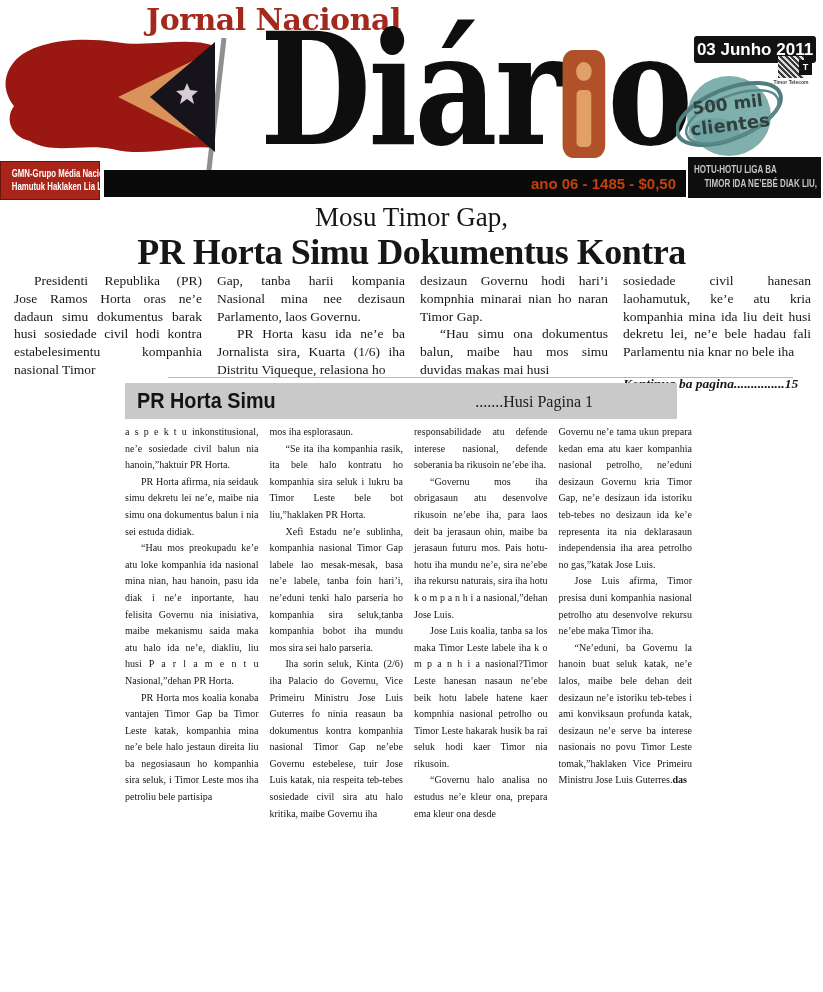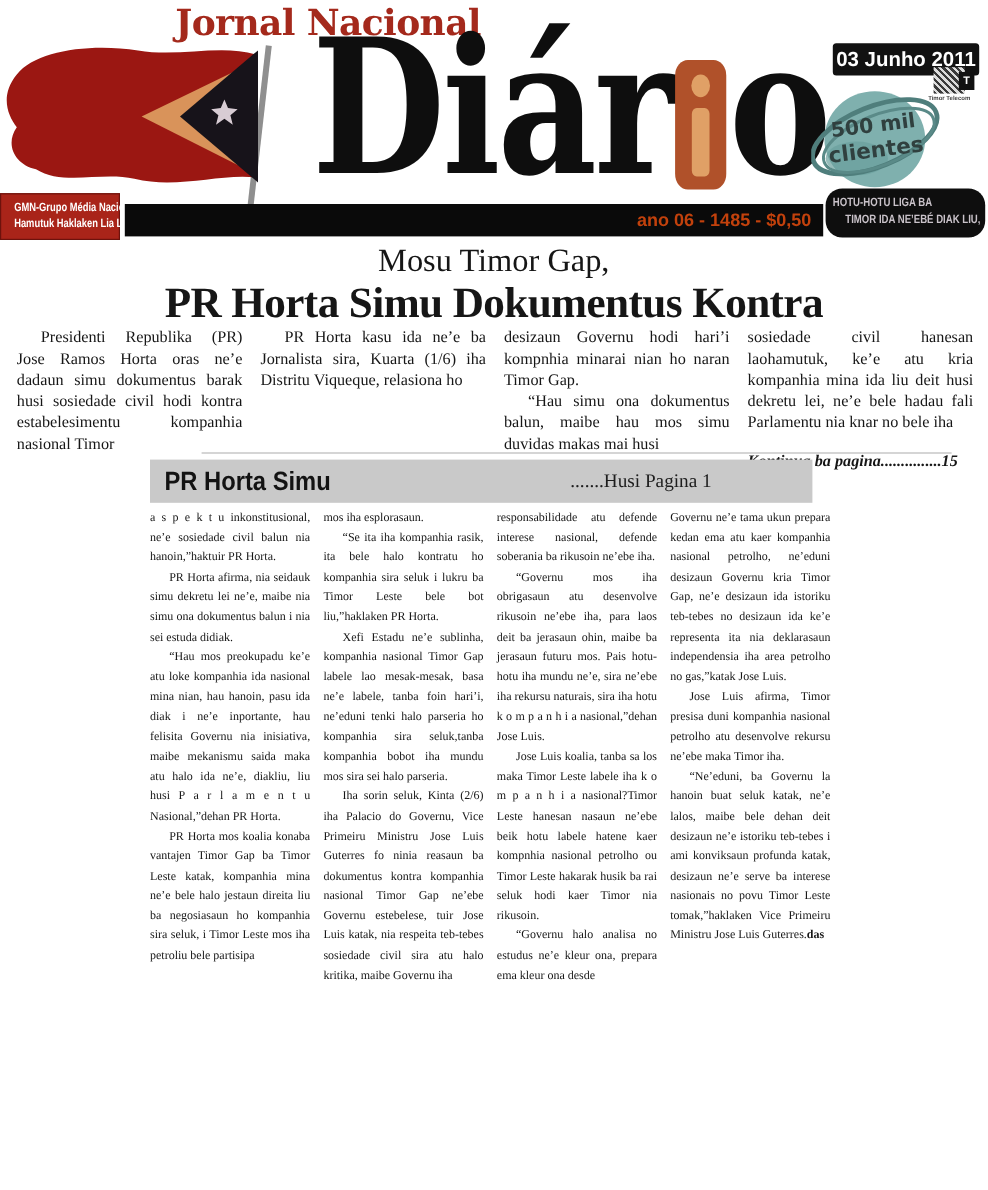--- a/index.html
+++ b/index.html
@@ -29,21 +29,21 @@
   .globe{position:absolute;left:676px;top:60px;}
   .tt{position:absolute;left:769px;top:56px;width:44px;text-align:center;}
   .tt-noise{width:26px;height:22px;margin:0 auto;
         background:repeating-linear-gradient(45deg,#3a3a3a 0 2px,#dcdcdc 2px 4px);}
   .tt-t{position:absolute;right:1px;top:4px;width:13px;height:15px;background:#111;color:#fff;
         font:bold 9px/15px "Liberation Sans",sans-serif;text-align:center;}
   .tt-name{font:bold 5px/7px "Liberation Sans",sans-serif;color:#444;margin-top:1px;}
 
   .slogan{position:absolute;left:688px;top:157px;width:133px;height:41px;background:#0e0e0e;
         color:#c9c2c9;font-family:"Liberation Sans",sans-serif;font-weight:bold;font-size:10px;
-        line-height:14px;padding:6px 0 0 6px;box-sizing:border-box;border-radius:14px;}
+        line-height:14px;padding:6px 0 0 6px;box-sizing:border-box;}
   .slogan div{white-space:nowrap;transform:scaleX(.8);transform-origin:left;}
   .slogan .l2{padding-left:13px;}
 
   .gmn{position:absolute;left:0;top:161px;width:100px;height:39px;background:#a92419;
         border:1px solid #6d120c;box-sizing:border-box;color:#fff;text-align:center;
         font-family:"Liberation Sans",sans-serif;font-weight:bold;font-size:10px;
         line-height:13px;padding-top:5px;}
   .gmn div{white-space:nowrap;transform:scaleX(.78);transform-origin:center;}
 
   .issue-bar{position:absolute;left:104px;top:170px;width:582px;height:27px;background:#0a0a0a;
@@ -131,20 +131,21 @@
   <div class="headline">
     <div class="hk">Mosu Timor Gap,</div>
     <div class="ht">PR Horta Simu Dokumentus Kontra</div>
   </div>
 
   <div class="intro">
     <div class="col">
       <p class="ind">Presidenti Republika (PR) Jose Ramos Horta oras ne’e dadaun simu dokumentus barak husi sosiedade civil hodi kontra estabelesimentu kompanhia nasional Timor</p>
     </div>
     <div class="col">
+      <p>Gap, tanba harii kompania Nasional mina nee dezisaun Parlamento, laos Governu.</p>
       <p class="ind">PR Horta kasu ida ne’e ba Jornalista sira, Kuarta (1/6) iha Distritu Viqueque, relasiona ho</p>
     </div>
     <div class="col">
       <p>desizaun Governu hodi hari’i kompnhia minarai nian ho naran Timor Gap.</p>
       <p class="ind">“Hau simu ona dokumentus balun, maibe hau mos simu duvidas makas mai husi</p>
     </div>
     <div class="col">
       <p>sosiedade civil hanesan laohamutuk, ke’e atu kria kompanhia mina ida liu deit husi dekretu lei, ne’e bele hadau fali Parlamentu nia knar no bele iha</p>
       <p class="cont">Kontinua ba pagina...............15</p>
     </div>

